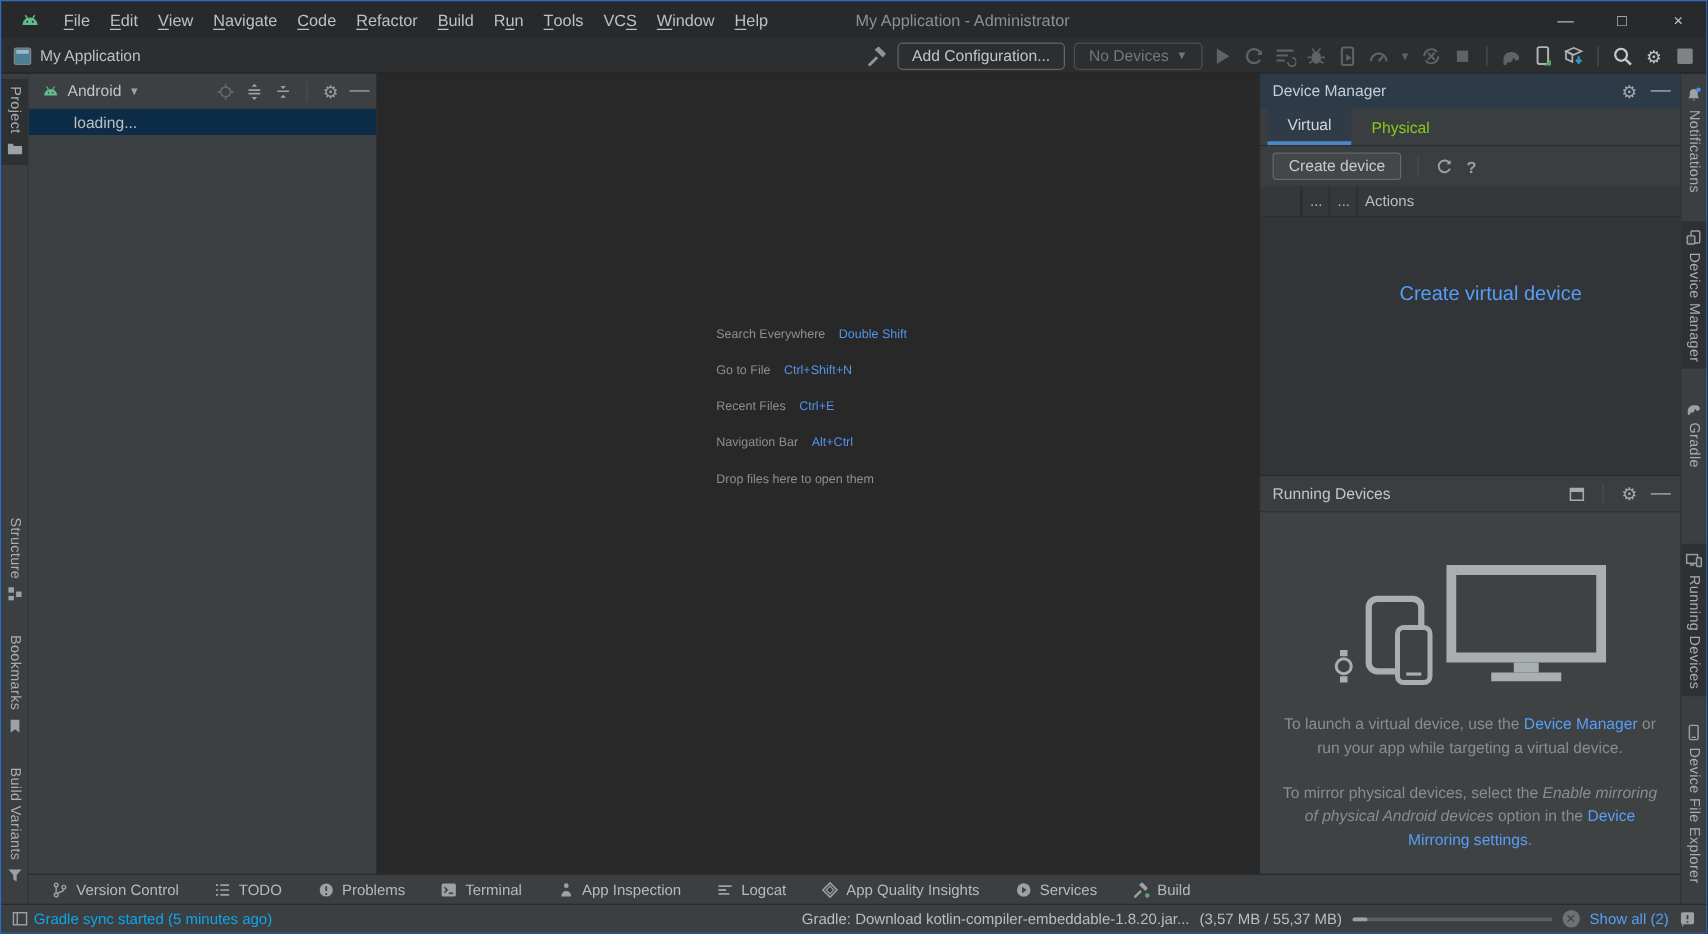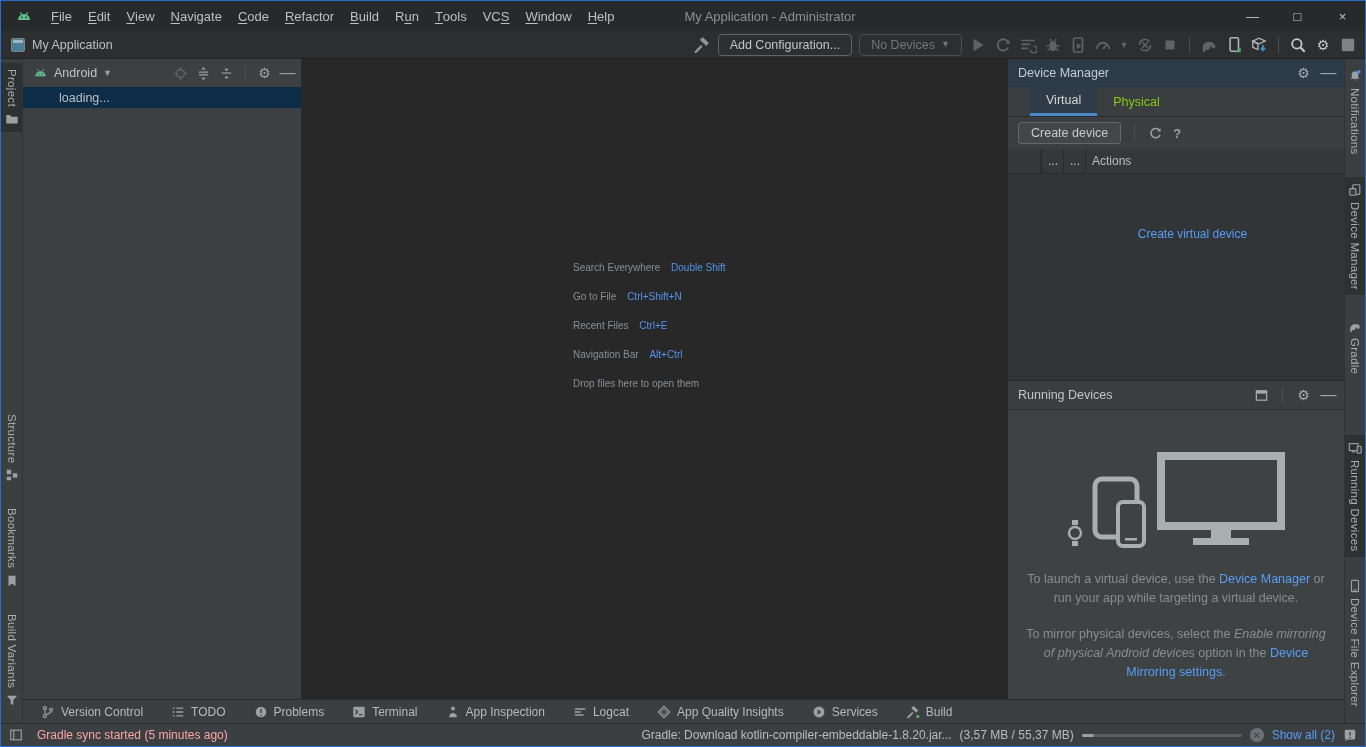--- a/index.html
+++ b/index.html
@@ -58,50 +58,50 @@
   .shortcuts{ position:absolute; left:272px; top:203px; }
   .sc-row{ font-size:10px; margin-bottom:18px; white-space:nowrap; }
   .sc-label{ color:#8a8f93; }
   .sc-keys{ color:#5394ec; margin-left:8px; }
 
   
   .right-col{ width:337px; display:flex; flex-direction:column; border-left:1px solid #28292a; background:#3c4043; }
   .dm-header{ height:28px; background:#2d3a48; display:flex; align-items:center; padding:0 8px 0 10px; }
   .panel-title{ color:#c5cdd4; font-size:12.5px; }
   .ph-icons{ margin-left:auto; display:flex; align-items:center; gap:10px; color:#a6abae; }
-  .dm-tabs{ height:30px; background:#3b3e40; display:flex; border-bottom:1px solid #2a2c2d; padding-left:22px; }
+  .dm-tabs{ height:30px; background:#3b3e40; display:flex; border-bottom:1px solid #2a2c2d; padding-left:6px; }
   .dm-tab{ padding:0 16px; display:flex; align-items:center; color:#84cc16; font-size:12.5px; }
   .dm-tab.selected{ background:#2f3b47; border-bottom:3px solid #4a88c7; color:#d3d7da; }
   .dm-toolbar{ height:32px; background:#3b3e40; display:flex; align-items:center; gap:10px; padding:0 10px; }
   .create-btn{ height:22px; background:#43474a; border:1px solid #62686c; border-radius:3px; color:#c6cacd; font-size:12.5px; padding:0 12px; font-family:inherit; }
   .dm-help{ color:#9aa0a3; font-size:13px; font-weight:bold; }
   .dm-thead{ height:25px; background:#35383a; display:flex; align-items:center; font-size:12px; color:#b9bec1; border-bottom:1px solid #2a2c2d; }
   .th-cell{ display:flex; align-items:center; padding:0 6px; height:100%; }
   .th-sep{ width:1px; height:100%; background:#2b2d2f; }
   .dm-body{ flex:1 1 auto; background:#323537; display:flex; flex-direction:column; align-items:center; padding-top:52px; }
   .dm-empty{ max-width:322px; text-align:center; color:#7e8488; font-size:12px; line-height:21px; }
   .link{ color:#589df6; cursor:pointer; }
-  .dm-body .link{ font-size:12px; margin-top:1px;margin-left:33px; }
+  .dm-body .link{ font-size:16px; margin-top:1px;margin-left:33px; }
 
   .rd-panel{ border-top:1px solid #28292a; height:322px; display:flex; flex-direction:column; }
   .rd-header{ height:29px; background:#3b3e40; display:flex; align-items:center; padding:0 8px 0 10px; border-bottom:1px solid #2e3133; }
   .rd-body{ flex:1 1 auto; background:#3e4243; display:flex; flex-direction:column; align-items:center; }
   .illus{ margin-top:38px; display:flex; align-items:flex-end; gap:9px; height:100px; color:#a9aeb1; }
   .rd-text{ width:306px; text-align:center; color:#878d91; font-size:12.5px; line-height:19px; }
   .rd-text.p1{ margin-top:22px; }
   .rd-text.p2{ margin-top:17px; }
 
   
   .bottom-bar{ height:24px; background:#3c3f41; border-top:1px solid #2a2b2c; display:flex; align-items:center; gap:28px; padding-left:18px; flex:0 0 auto; }
   .bb-item{ display:flex; align-items:center; gap:6px; color:#b4babd; font-size:12px; white-space:nowrap; }
   .bbi{ width:14px; height:14px; color:#9ba1a5; display:flex; align-items:center; justify-content:center; }
 
   
   .status-bar{ height:23px; background:#3c3f41; border-top:1px solid #2a2b2c; display:flex; align-items:center; padding:0 8px 0 8px; flex:0 0 auto; }
-  .sb-left{ display:flex; align-items:center; gap:14px; color:#fca5a5; font-size:12px; }
+  .sb-left{ display:flex; align-items:center; gap:4px; color:#0ea5e9; font-size:12px; }
   .sb-right{ margin-left:auto; display:flex; align-items:center; gap:8px; color:#b8bdc0; font-size:12px; white-space:nowrap; }
   .progress{ width:160px; height:3px; background:#5a5e60; border-radius:2px; position:relative; }
   .progress .fill{ position:absolute; left:0; top:0; bottom:0; width:12px; background:#9aa0a3; border-radius:2px; }
   .cancel-ic{ width:14px; height:14px; border-radius:50%; background:#6b7174; color:#3c3f41; font-size:10px; display:flex; align-items:center; justify-content:center; }
   svg{ display:block; width:100%; height:100%; }
 </style>
 </head>
 <body>
 
 <div class="window">

